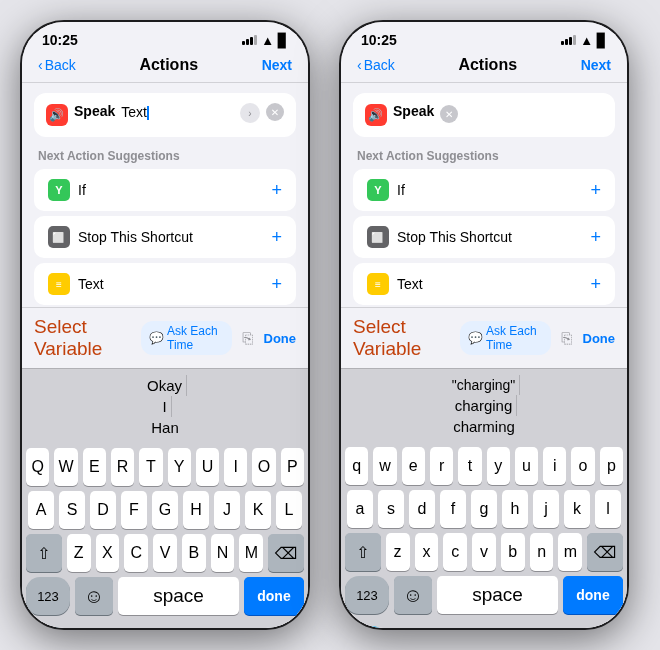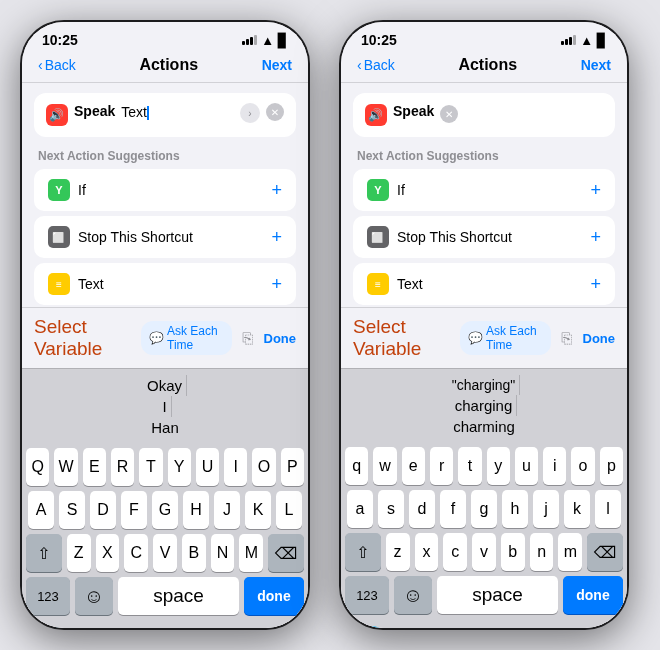--- a/index.html
+++ b/index.html
@@ -256,21 +256,21 @@
       display: flex;
       align-items: center;
       justify-content: center;
       font-size: 13px;
       color: #000;
       box-shadow: 0 1px 0 #6c757d;
       cursor: pointer;
     }
     .key-shift { flex: 1.5; font-size: 16px; max-width: 40px; }
     .key-backspace { flex: 1.5; font-size: 16px; max-width: 40px; }
-    .key-123 { width: 38px; font-size: 13px; }
+    .key-123 { width: 38px; font-size: 13px; border-radius: 14px; }
     .key-emoji { width: 38px; font-size: 20px; }
     .key-space { flex: 1; font-size: 19px; background: #fff; border-radius: 5px; height: 38px; display: flex; align-items: center; justify-content: center; box-shadow: 0 1px 0 #8e8e93; }
     .key-done { width: 60px; background: #007aff; color: #fff; border-radius: 5px; height: 38px; display: flex; align-items: center; justify-content: center; font-size: 14px; font-weight: 600; box-shadow: 0 1px 0 #0055c4; }
     .bottom-bar {
       background: #d1d1d6;
       display: flex;
       justify-content: space-between;
       align-items: center;
       padding: 4px 20px 8px;
     }

